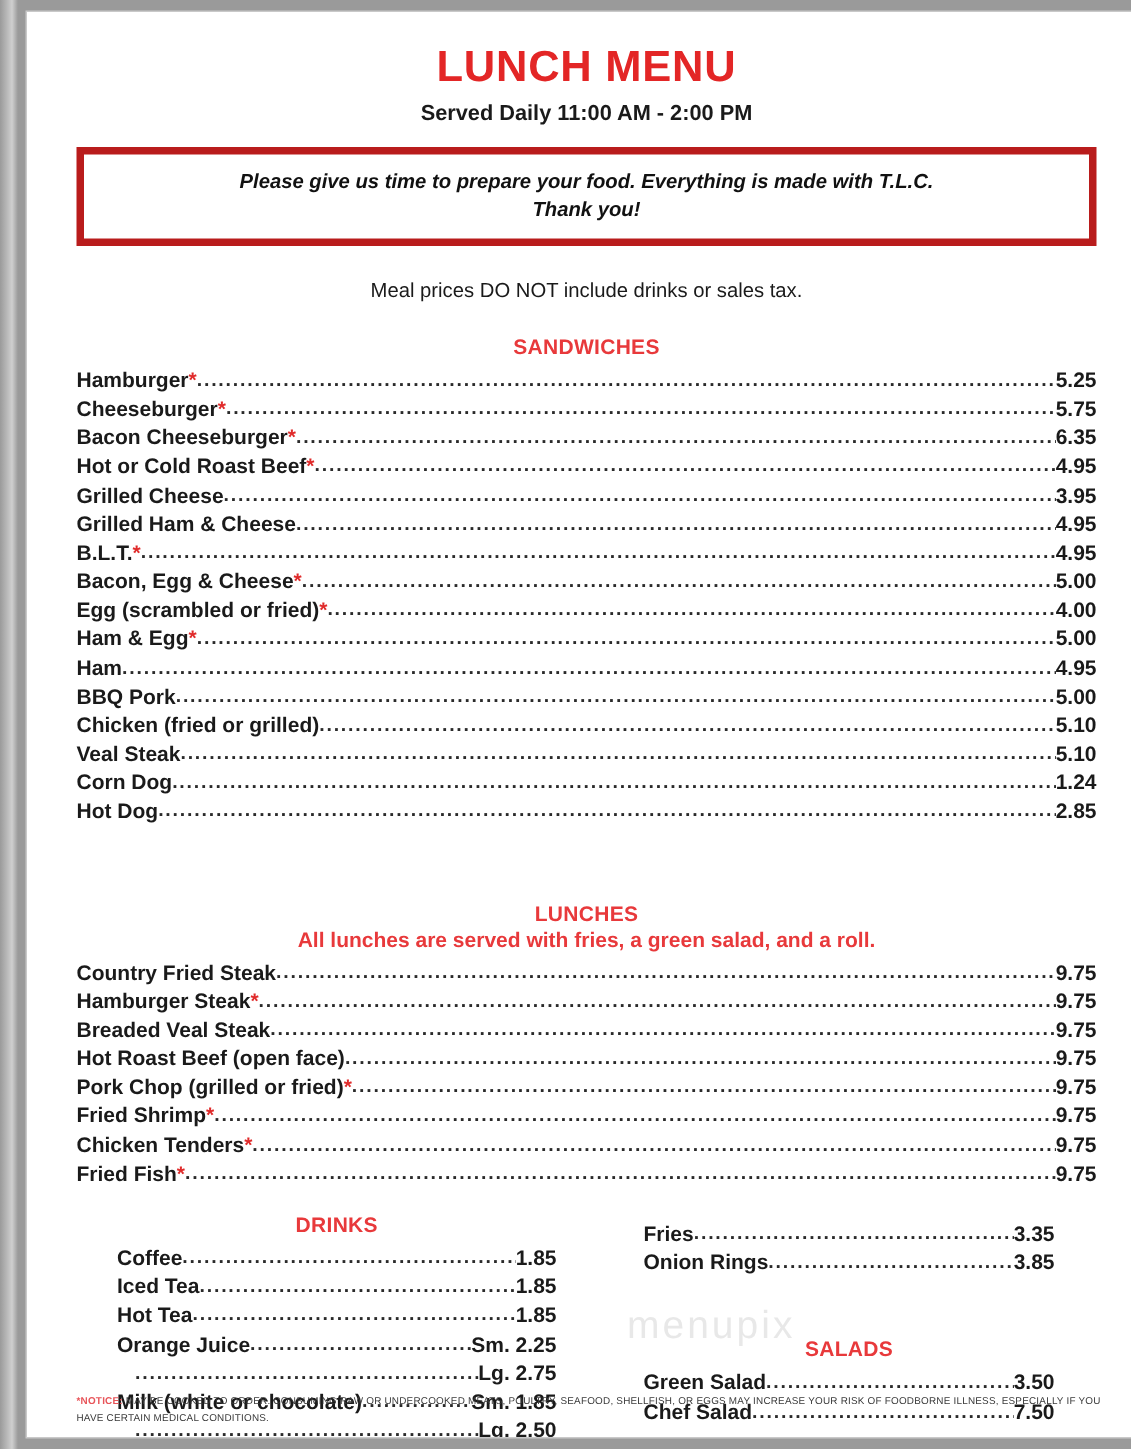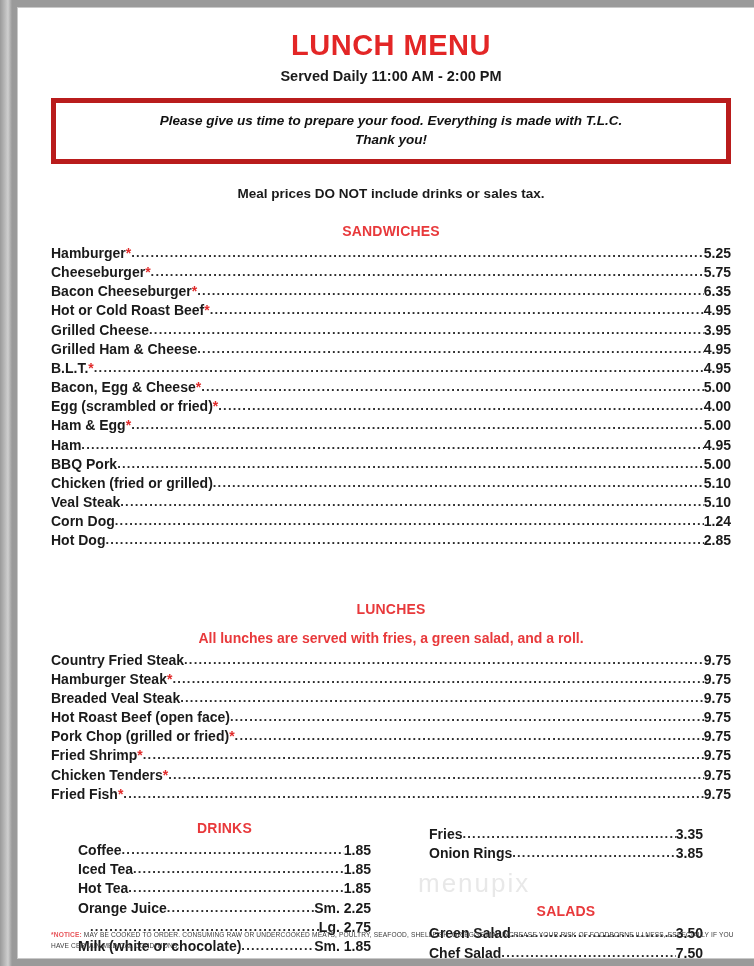--- a/index.html
+++ b/index.html
@@ -64,39 +64,39 @@
     text-align: center;
     font-style: italic;
     font-weight: bold;
     font-size: 13.5px;
     color: #111;
     line-height: 1.35;
   }
   .notax {
     text-align: center;
     font-size: 13.5px;
-    font-weight: bold;
+    font-weight: normal;
     color: #1a1a1a;
     margin-top: 22px;
   }
 
   
   .section-head {
     text-align: center;
     color: #e8393b;
     font-size: 14px;
     font-weight: bold;
     letter-spacing: 0.2px;
   }
   .section-sub {
     text-align: center;
     color: #e8393b;
     font-size: 14px;
     font-weight: bold;
-    margin-top: 13px;
+    margin-top: 1px;
   }
 
   .items { margin-top: 5px; }
 
   .row {
     display: flex;
     align-items: baseline;
     font-size: 14px;
     font-weight: bold;
     color: #1a1a1a;

